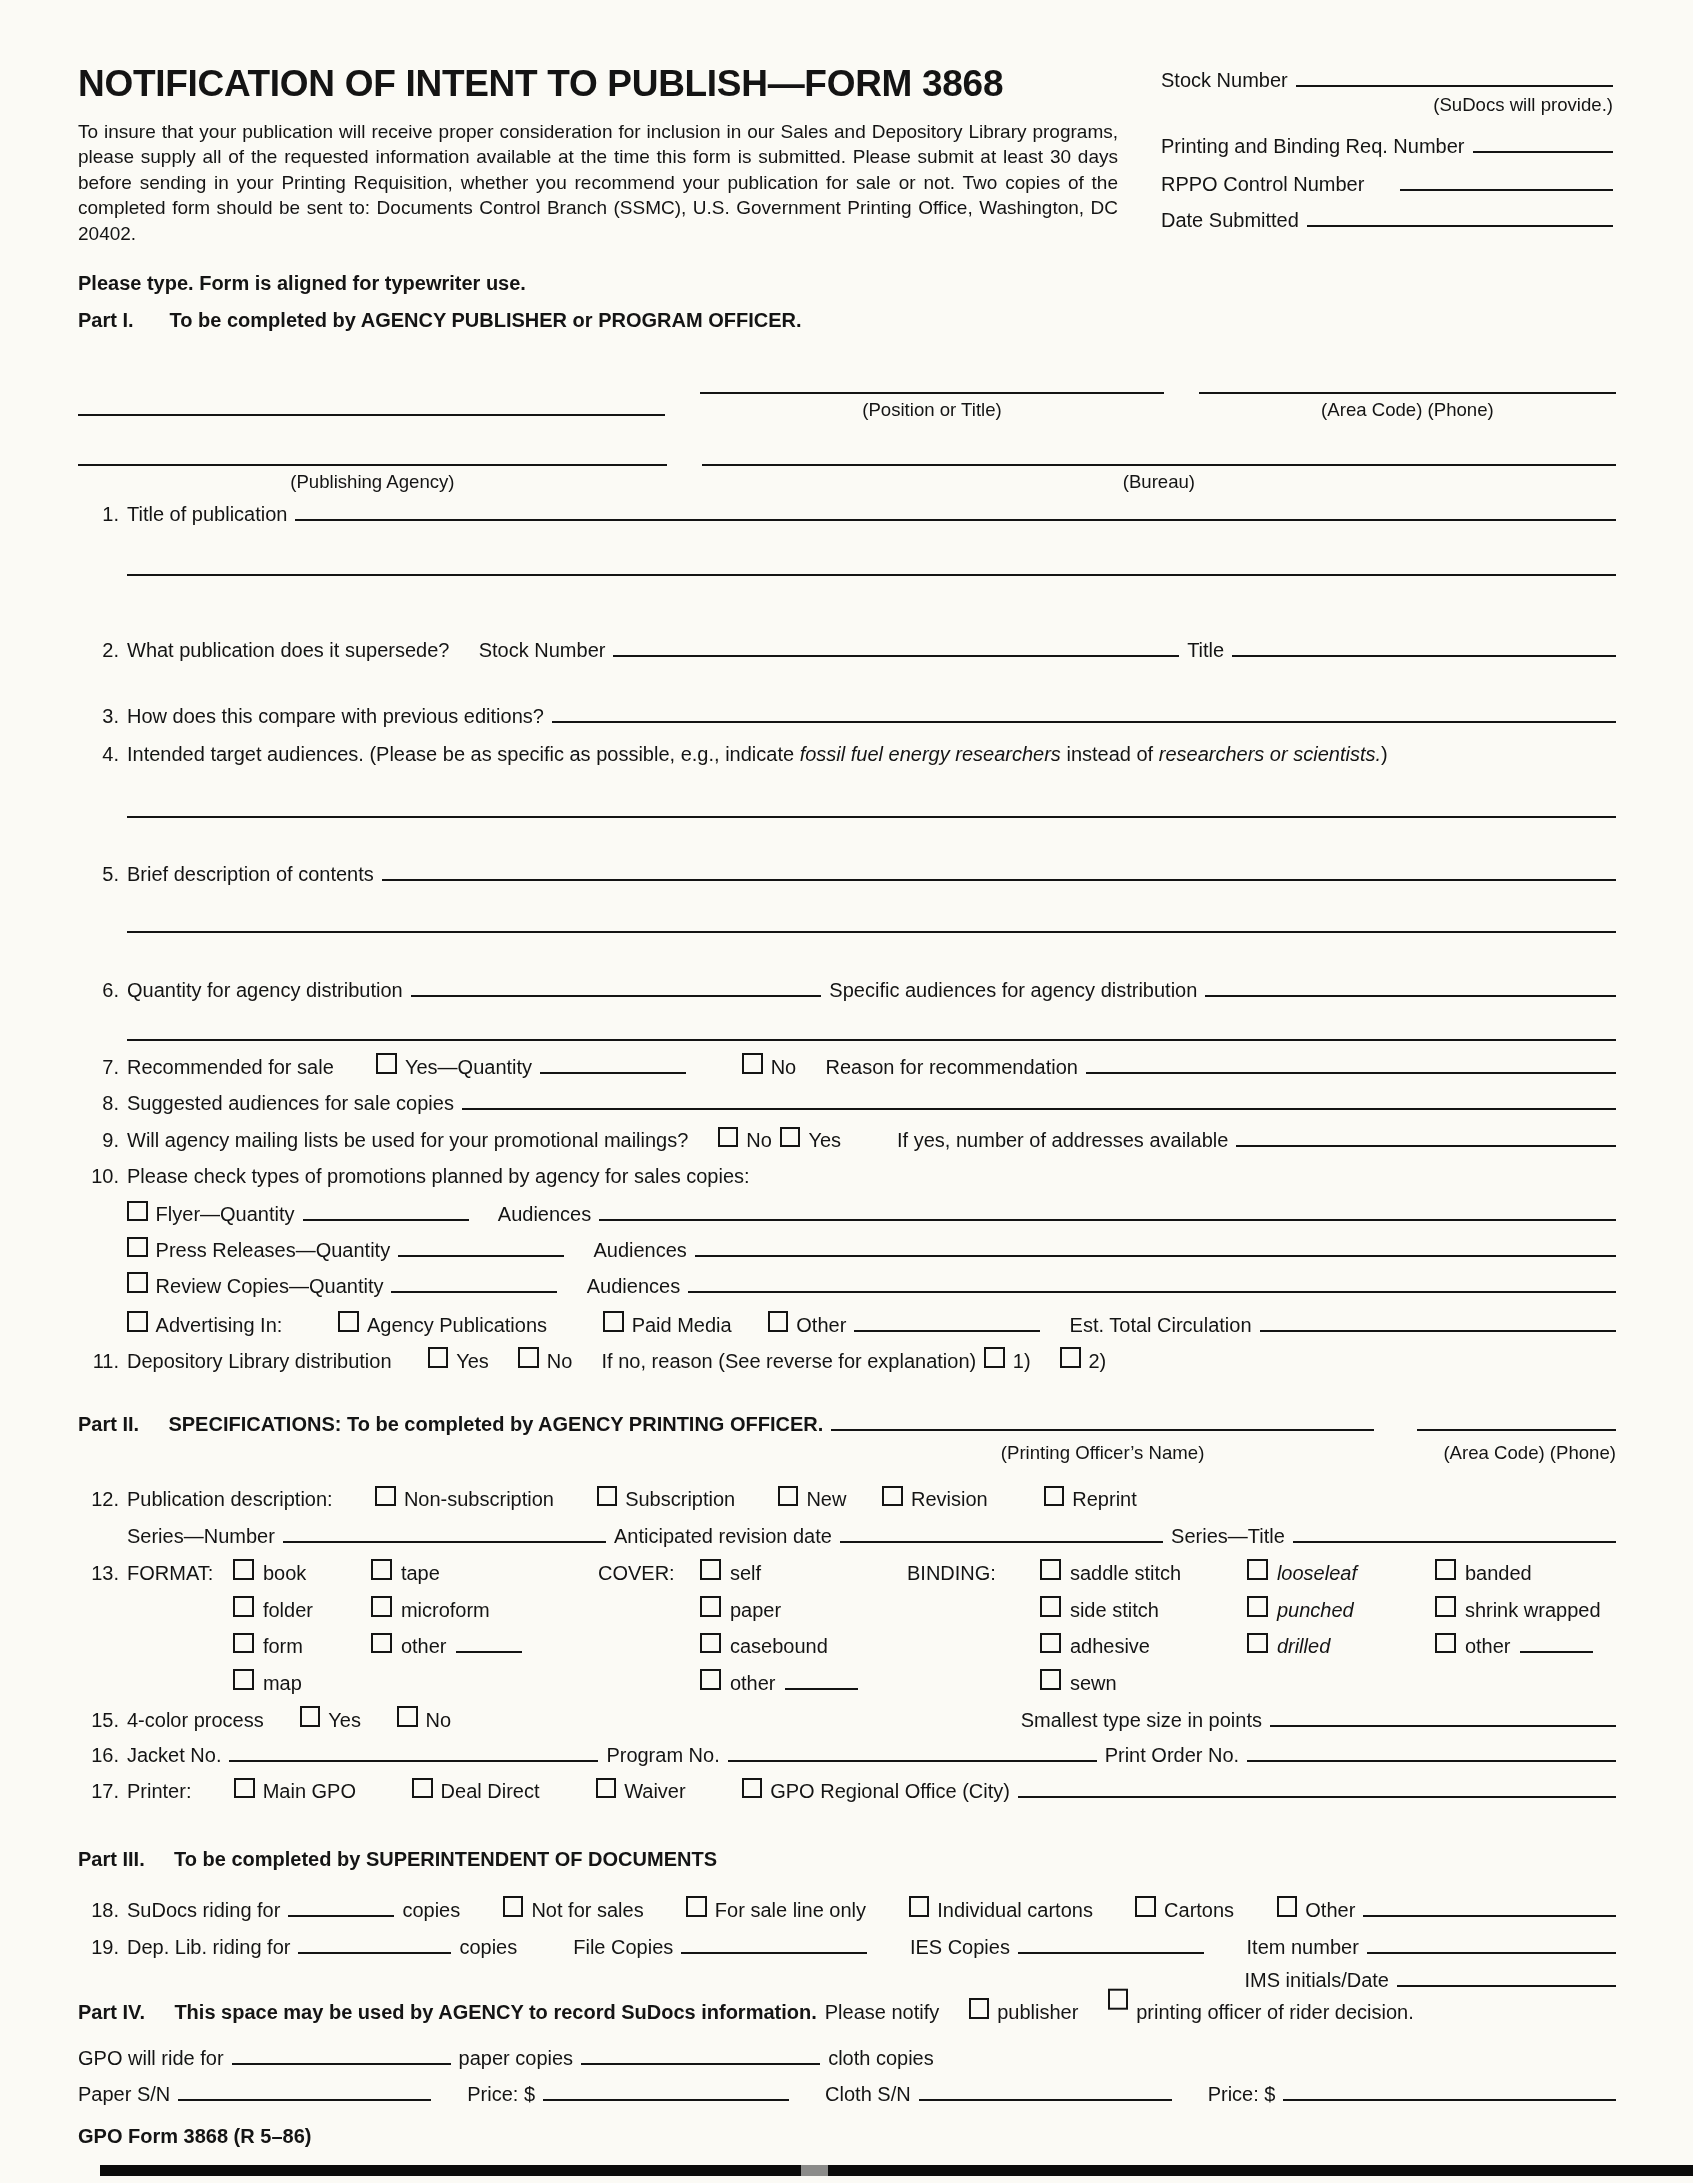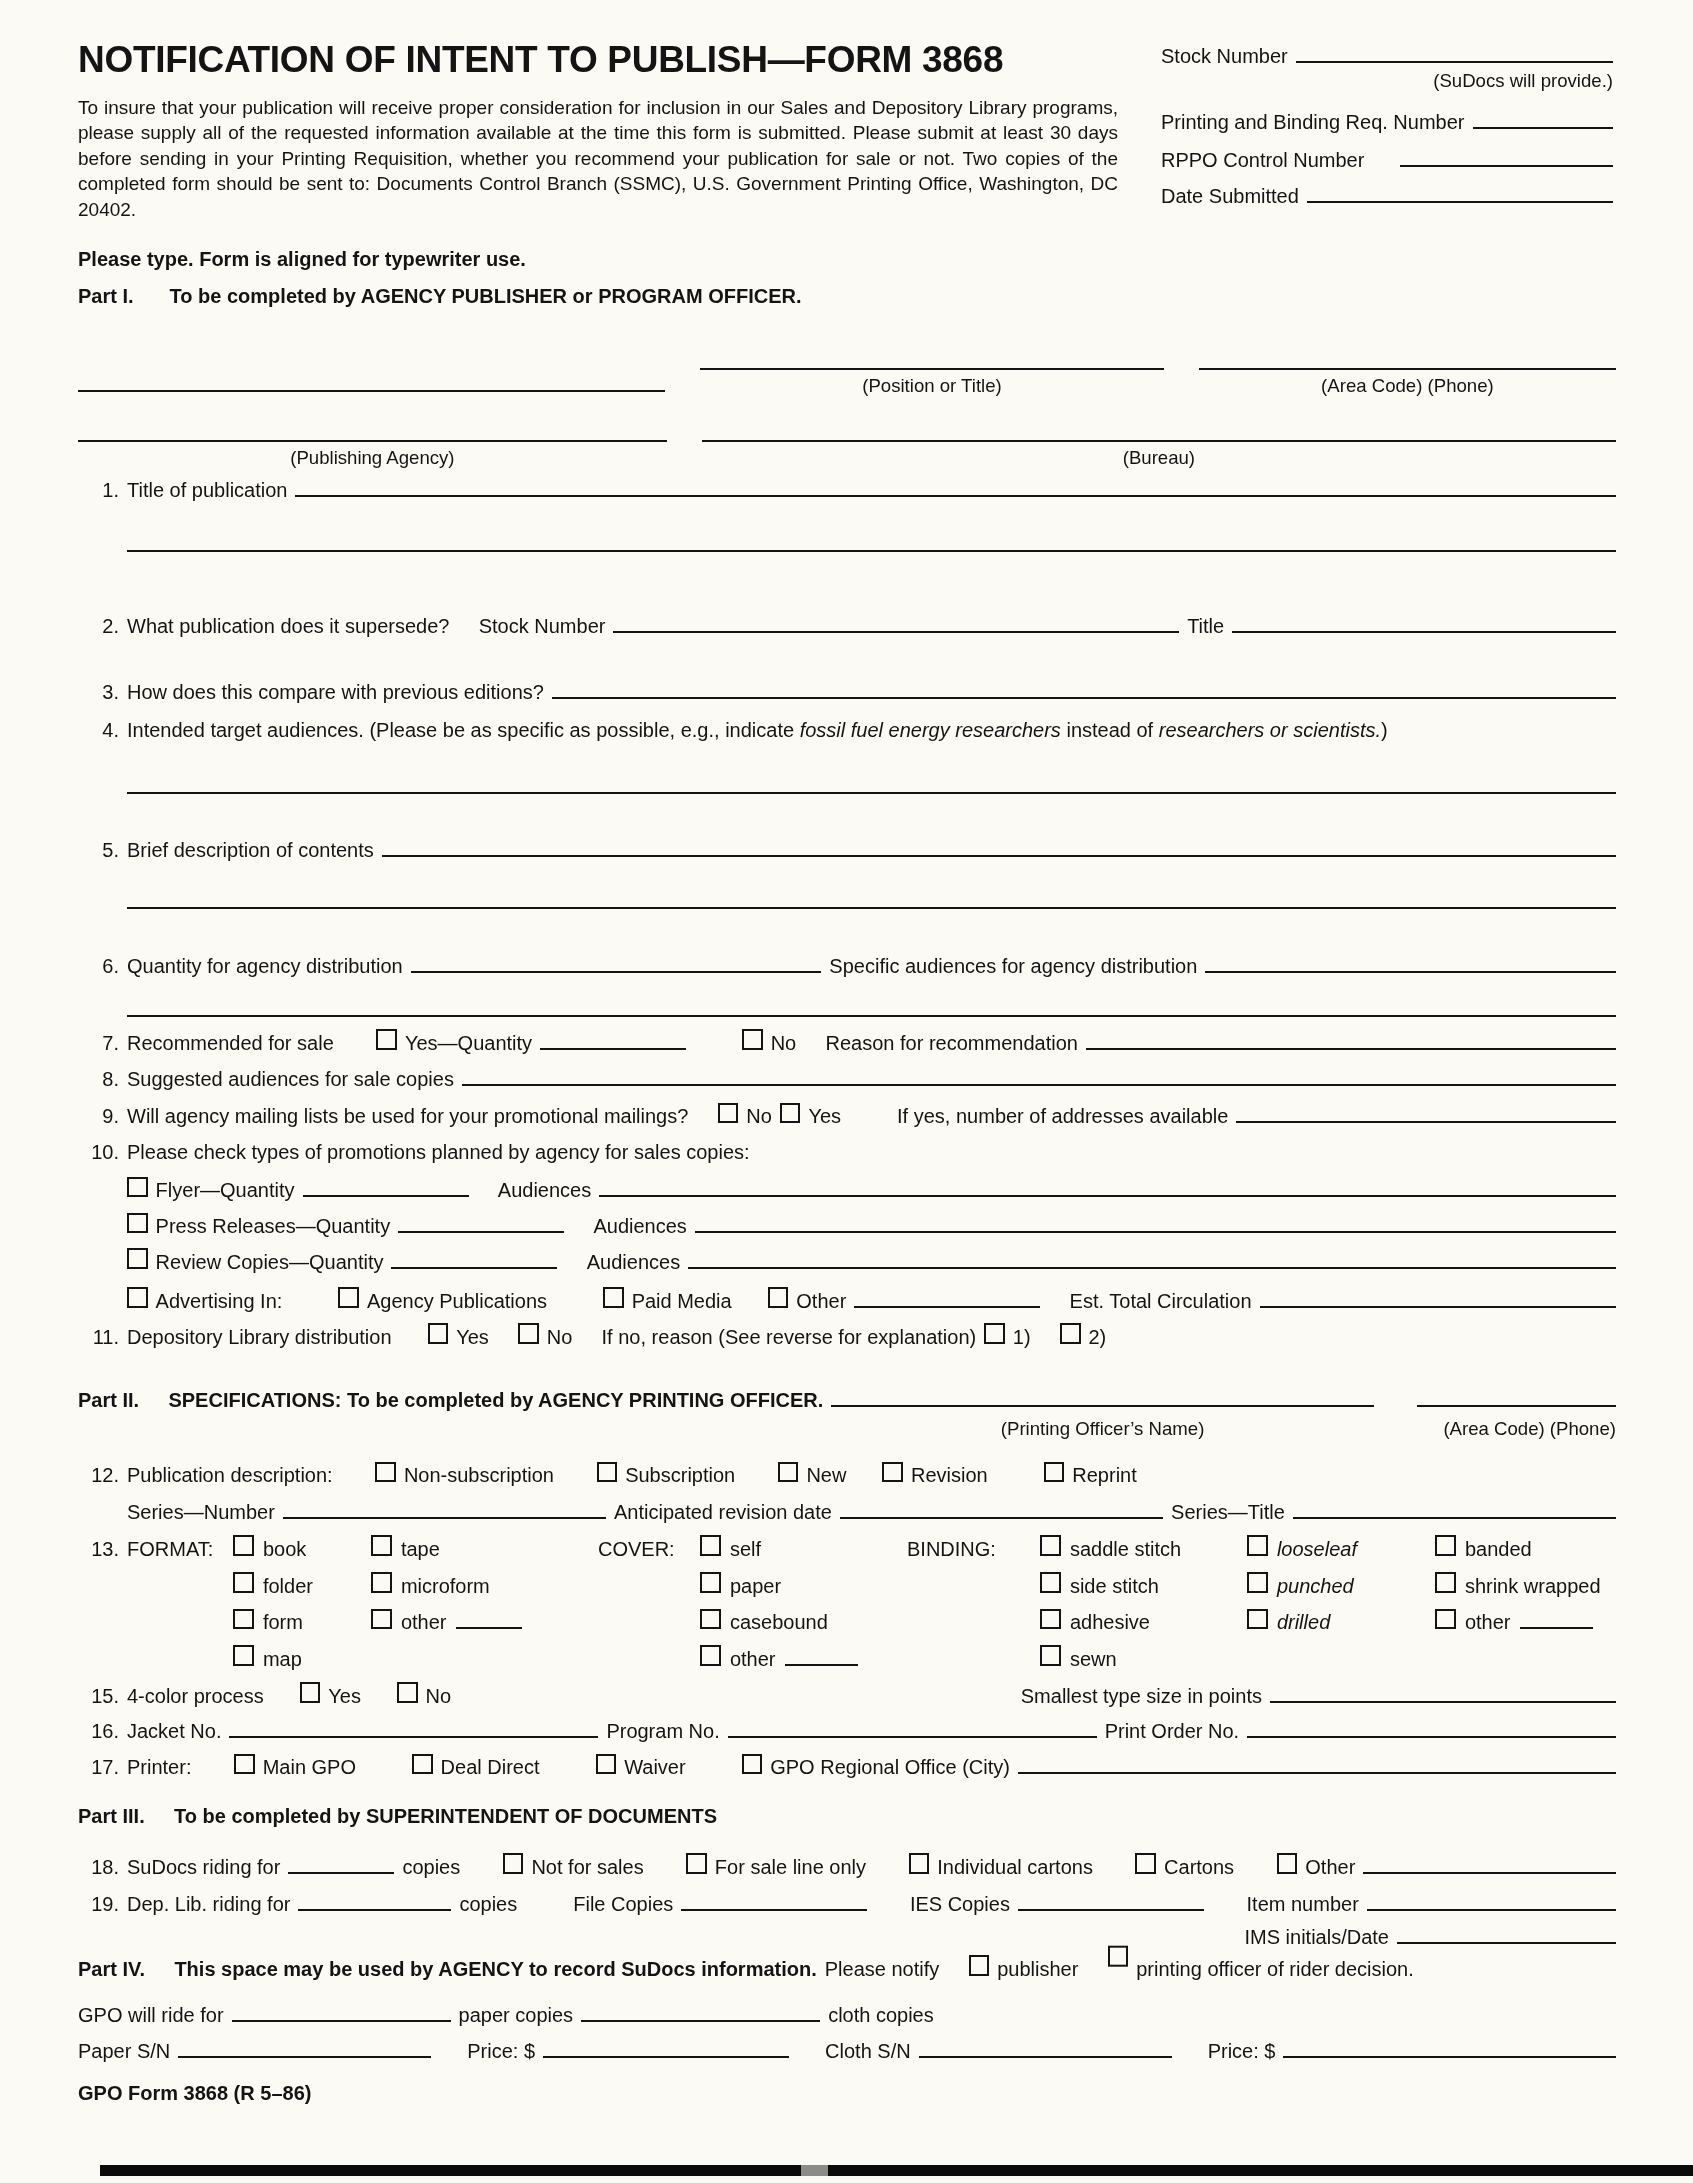--- a/index.html
+++ b/index.html
@@ -2,21 +2,21 @@
 <html style="font-size:10.6px"><head>
 <meta charset="utf-8">
 <style>
   * { margin:0; padding:0; box-sizing:border-box; }
   body { background:#d8d6d1; }
   .page {
     position:relative; width:1694px; height:2183px;
     background:#fbfaf5; color:#141414;
     font-family:"Liberation Sans", sans-serif;
     font-size:20px; line-height:1.3;
-    padding:36px 78px 0 78px; overflow:hidden;
+    padding:60px 78px 0 78px; overflow:hidden;
   }
   .row { display:flex; align-items:baseline; gap:8px; }
   .b  { display:inline-block; border-bottom:2px solid #141414; height:1em; flex:0 0 auto; }
   .bf { flex:1 1 20px; border-bottom:2px solid #141414; height:1em; min-width:20px; }
   .bf2 { flex:2 1 20px; border-bottom:2px solid #141414; height:1em; min-width:20px; }
   .bf3 { flex:3 1 20px; border-bottom:2px solid #141414; height:1em; min-width:20px; }
   .cb { flex:0 0 auto; display:inline-block; width:20.6px; height:20.6px; border:2.3px solid #141414; background:transparent; }
   .num { flex:0 0 41px; text-align:right; white-space:nowrap; }
   .bold { font-weight:bold; }
   .it { font-style:italic; }
@@ -433,21 +433,21 @@
   <div class="row" style="margin-bottom:9.3px;">
     <span class="num">16.</span>
     <span class="nw">Jacket No.</span>
     <span class="bf"></span>
     <span class="nw">Program No.</span>
     <span class="bf"></span>
     <span class="nw">Print Order No.</span>
     <span class="bf"></span>
   </div>
 
-  <div class="row" style="margin-bottom:23px;">
+  <div class="row" style="margin-bottom:42px;">
     <span class="num">17.</span>
     <span class="nw">Printer:</span>
     <span class="sp40"></span>
     <span class="cb"></span>
     <span class="nw">Main GPO</span>
     <span class="sp60"></span>
     <span class="cb"></span>
     <span class="nw">Deal Direct</span>
     <span class="sp60"></span>
     <span class="cb"></span>

